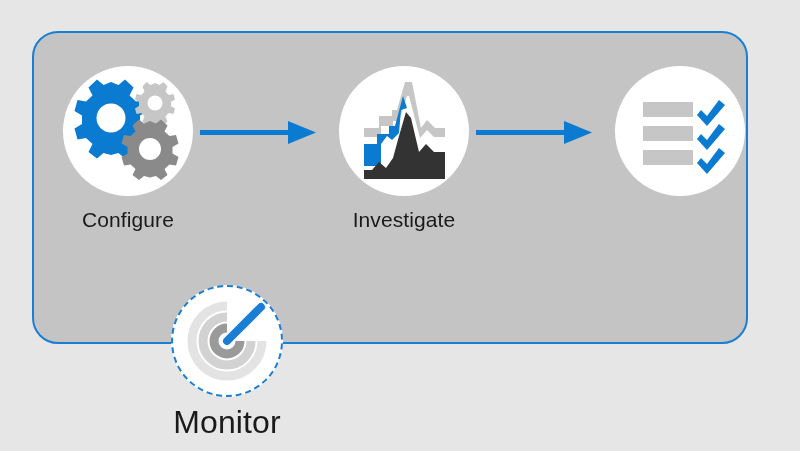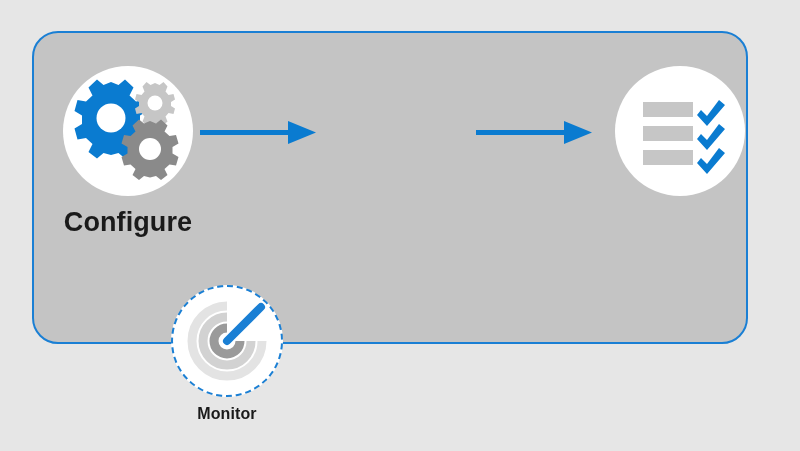--- a/index.html
+++ b/index.html
@@ -45,22 +45,22 @@
   .bubble {
     width: 130px;
     height: 130px;
     border-radius: 50%;
     background: #ffffff;
     margin: 0 auto;
     position: relative;
   }
   .node-label {
     margin-top: 12px;
-    font-size: 27px;
-    font-weight: 700;
+    font-size: 21px;
+    font-weight: 400;
     color: #1a1a1a;
     letter-spacing: .1px;
     line-height: 1.1;
     white-space: nowrap;
   }
 
   #node-configure  { left: 48px;  top: 66px;  }
   #node-investigate{ left: 324px; top: 66px;  }
   #node-remediate  { left: 600px; top: 66px;  }
 
@@ -74,22 +74,22 @@
   }
   #node-monitor .bubble {
     width: 112px;
     height: 112px;
     background: #ffffff;
     border: 2px dashed #1a7fd4;
     box-sizing: border-box;
   }
   #node-monitor .node-label {
     margin-top: 8px;
-    font-size: 16px;
-    font-weight: 700;
+    font-size: 32px;
+    font-weight: 400;
   }
 
   
   .arrow {
     position: absolute;
     height: 30px;
     width: 116px;
   }
   #arrow-1 { left: 200px; top: 118px; }
   #arrow-2 { left: 476px; top: 118px; }
@@ -142,20 +142,37 @@
     <div class="node-label">Configure</div>
   </div>
 
   <div class="arrow" id="arrow-1">
     <svg width="116" height="30" viewBox="0 0 116 30">
       <rect x="0" y="12" width="92" height="5" fill="#0a7bd0"></rect>
       <path d="M88,3 L116,14.5 L88,26 Z" fill="#0a7bd0"></path>
     </svg>
   </div>
 
+  <div class="node" id="node-investigate">
+    <div class="bubble">
+      <svg class="icon-svg" width="130" height="130" viewBox="0 0 130 130">
+
+        <path d="M25,71 L25,62 L40,62 L40,50 L53,50 L53,44 L58,44 L66,16 L73,16
+                 L82,62 L88,54 L96,62 L106,62 L106,71 L95,71 L88,64 L81,72
+                 L70,30 L68,30 L60,55 L54,55 L54,60 L42,60 L42,71 Z" fill="#c6c6c6"></path>
+
+        <path d="M25,100 L25,78 L38,78 L38,68 L50,68 L50,60 L56,60 L64,30
+                 L68,42 L62,44 L60,67 L53,74 L48,70 L42,78 L42,100 Z" fill="#0a7bd0"></path>
+
+        <path d="M25,104 L33,104 L40,96 L47,102 L54,92 L60,70 L67,46 L72,52
+                 L80,86 L87,78 L95,86 L106,86 L106,113 L25,113 Z" fill="#333333"></path>
+      </svg>
+    </div>
+    <div class="node-label">Investigate</div>
+  </div>
 
   <div class="arrow" id="arrow-2">
     <svg width="116" height="30" viewBox="0 0 116 30">
       <rect x="0" y="12" width="92" height="5" fill="#0a7bd0"></rect>
       <path d="M88,3 L116,14.5 L88,26 Z" fill="#0a7bd0"></path>
     </svg>
   </div>
 
   <div class="node" id="node-remediate">
     <div class="bubble">

